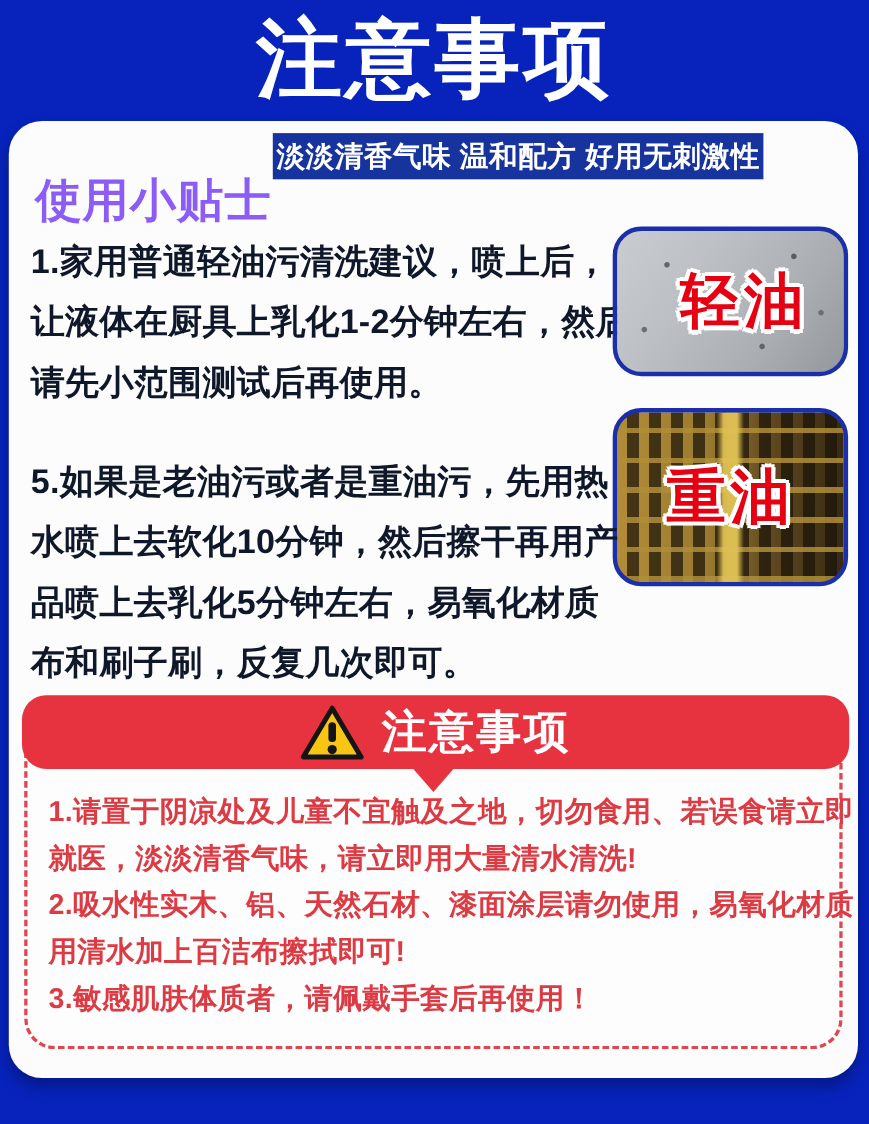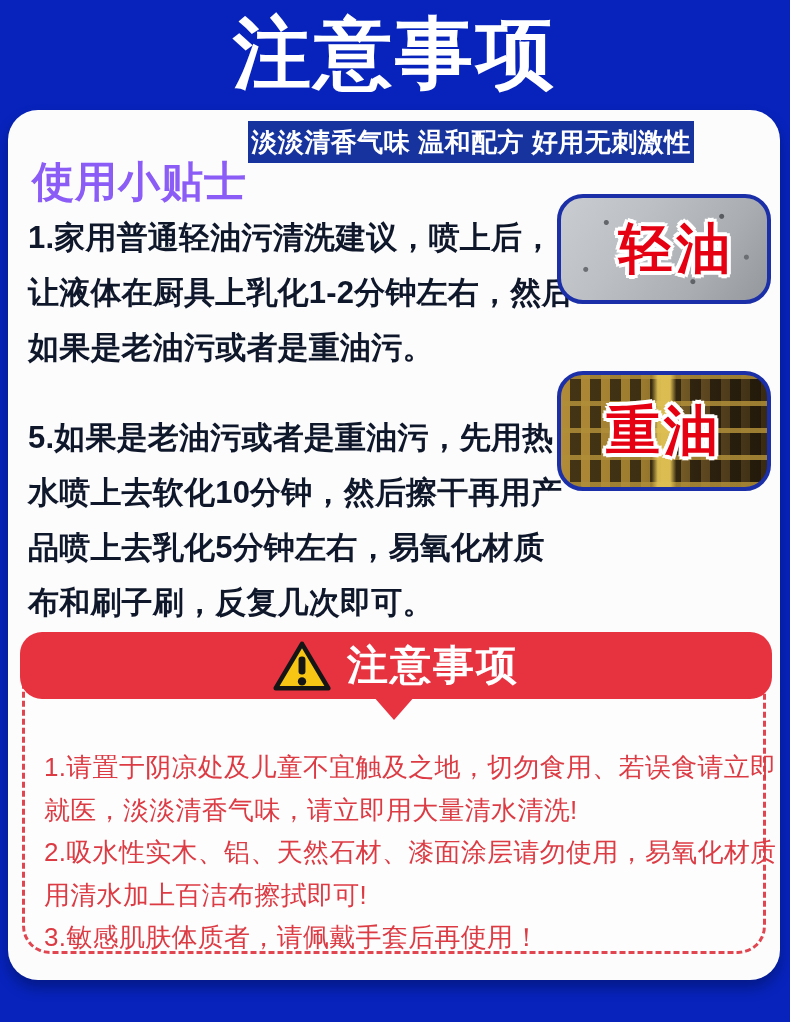--- a/index.html
+++ b/index.html
@@ -33,32 +33,32 @@
   .para-1{top:100px;}
   .para-2{top:300px;}
 
   
   .photo{
     position:absolute;left:549px;width:214px;box-sizing:border-box;
     border:4px solid #1b2fa8;border-radius:26px;
     display:flex;align-items:center;justify-content:center;overflow:hidden;
   }
   .photo-light{
-    top:84px;height:110px;
+    top:96px;height:136px;
     background-image:
       radial-gradient(circle at 22% 24%, #63676c 0 2px, rgba(0,0,0,0) 3px),
       radial-gradient(circle at 78% 18%, #595d62 0 2px, rgba(0,0,0,0) 3px),
       radial-gradient(circle at 12% 70%, #6b6f74 0 2px, rgba(0,0,0,0) 3px),
       radial-gradient(circle at 64% 82%, #606468 0 2px, rgba(0,0,0,0) 3px),
       radial-gradient(circle at 90% 58%, #6b6f74 0 2px, rgba(0,0,0,0) 3px),
       linear-gradient(125deg,#c9ccd0 0%,#bcc0c4 35%,#aaaeb3 70%,#94989d 100%);
     padding-left: 25px;
   }
   .photo-heavy{
-    top:261px;height:120px;
+    top:261px;height:162px;
     background-image:
       linear-gradient(90deg, rgba(219,186,74,0) 44%, rgba(224,193,84,0.95) 47% 53%, rgba(219,186,74,0) 56%),
       repeating-linear-gradient(0deg, rgba(176,142,56,0.85) 0 5px, rgba(0,0,0,0) 5px 27px),
       repeating-linear-gradient(90deg, rgba(0,0,0,0) 0 9px, rgba(26,19,8,0.72) 9px 20px),
       linear-gradient(90deg,#b28c38 0%,#9a7a2e 40%,#5c4620 70%,#382a12 100%);
   }
   .photo-label{
     color:#e50012;font-size:54px;font-weight:900;letter-spacing:4px;
     text-shadow:-3px -3px 0 #fff,3px -3px 0 #fff,-3px 3px 0 #fff,3px 3px 0 #fff,
                 -4px 0 0 #fff,4px 0 0 #fff,0 -4px 0 #fff,0 4px 0 #fff;
@@ -74,39 +74,39 @@
     background:#e73240;border-radius:22px;z-index:2;
     display:flex;align-items:center;justify-content:center;gap:16px;
   }
   .warn-icon{display:flex;align-items:center;}
   .warn-title{color:#ffffff;font-size:41px;font-weight:900;letter-spacing:2px;white-space:nowrap;}
   .warn-pointer{
     position:absolute;left:50%;transform:translateX(-50%);top:586px;z-index:2;
     width:0;height:0;border-left:21px solid transparent;border-right:21px solid transparent;
     border-top:24px solid #e73240;
   }
-  .warn-text{position:absolute;left:36px;top:636px;z-index:3;color:#dc3b44;font-weight:400;font-size:26px;}
+  .warn-text{position:absolute;left:36px;top:606px;z-index:3;color:#dc3b44;font-weight:700;font-size:26px;}
   .warn-text .wline{line-height:42.5px;white-space:nowrap;letter-spacing:0.3px;}
 </style>
 </head>
 <body>
 
 <div class="page">
 
   <div class="header-title">注意事项</div>
 
   <div class="card">
 
     <div class="tips-heading">使用小贴士</div>
     <div class="tips-banner">淡淡清香气味 温和配方 好用无刺激性</div>
 
     <div class="para para-1">
       <div class="pline">1.家用普通轻油污清洗建议，喷上后，</div>
       <div class="pline">让液体在厨具上乳化1-2分钟左右，然后</div>
-      <div class="pline">如果是老油污或者是重油污。</div>
+      <div class="pline">请先小范围测试后再使用。</div>
     </div>
 
     <div class="photo photo-light">
       <span class="photo-label">轻油</span>
     </div>
 
     <div class="photo photo-heavy">
       <span class="photo-label">重油</span>
     </div>
 

